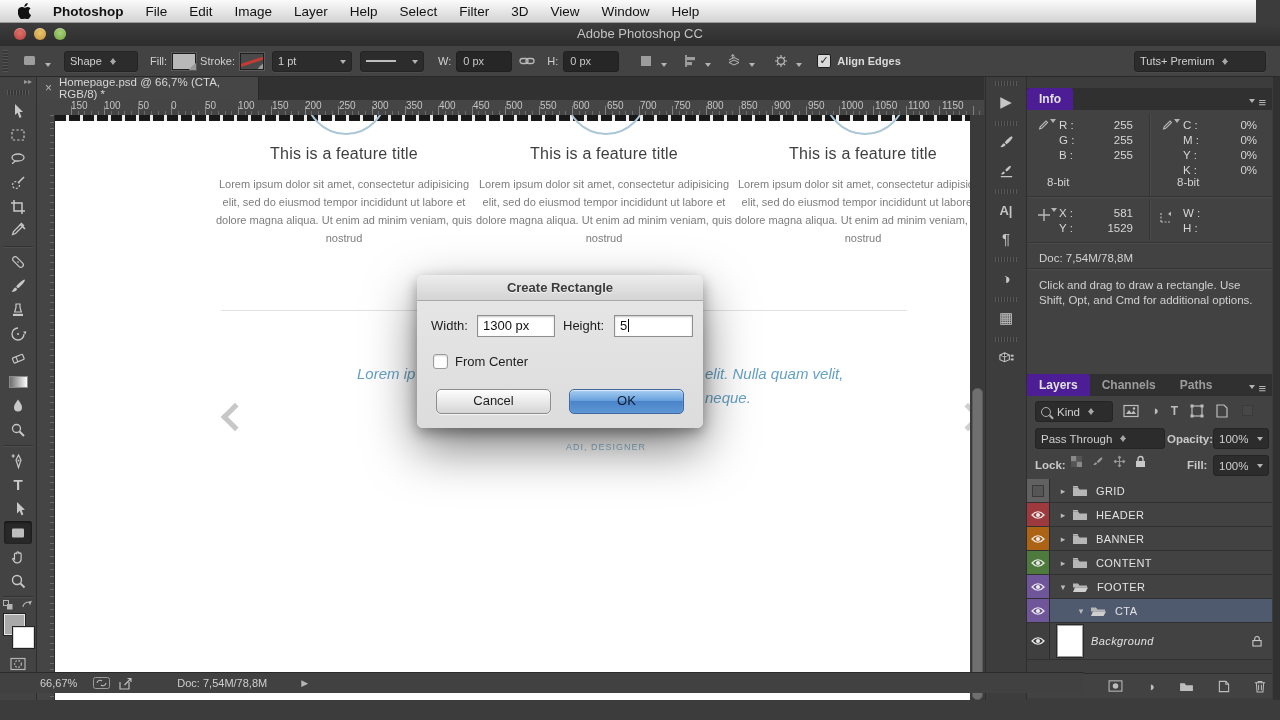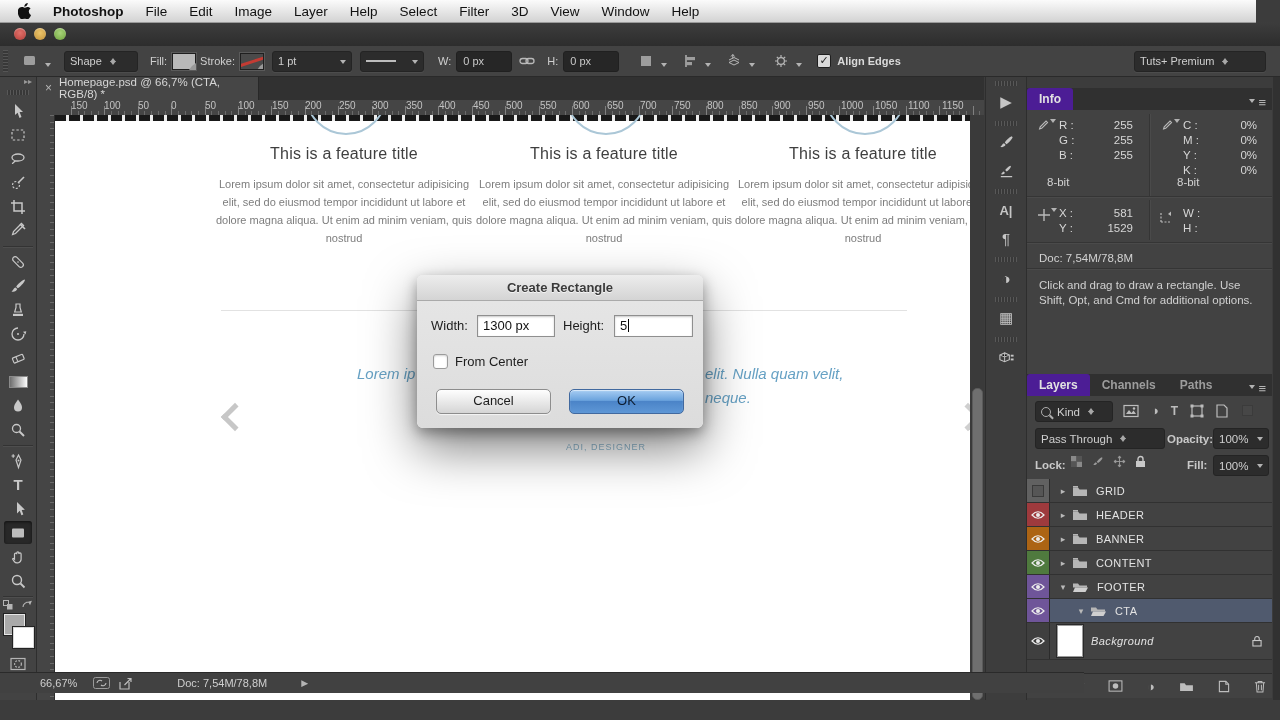--- a/index.html
+++ b/index.html
@@ -155,20 +155,21 @@
     <span class="mitem">3D</span>
     <span class="mitem">View</span>
     <span class="mitem">Window</span>
     <span class="mitem">Help</span>
   </div>
 
   <div class="abs titlebar">
     <span class="tl" style="left:14px;background:radial-gradient(circle at 50% 40%,#e0706a,#b33f39)"></span>
     <span class="tl" style="left:34px;background:radial-gradient(circle at 50% 40%,#ecc56a,#c3923a)"></span>
     <span class="tl" style="left:54px;background:radial-gradient(circle at 50% 40%,#a8d37a,#6fa33c)"></span>
+    <span class="title-text">Adobe Photoshop CC</span>
   </div>
 
   <div class="abs optionsbar">
     <div class="grip-v"></div>
     <div class="obicon">
       <svg class="ti" viewBox="0 0 18 18">
           <rect x="3" y="4" width="11" height="9" rx="1.5" fill="#9d9d9d"></rect>
         </svg>
       <span class="dn"></span>
     </div>

